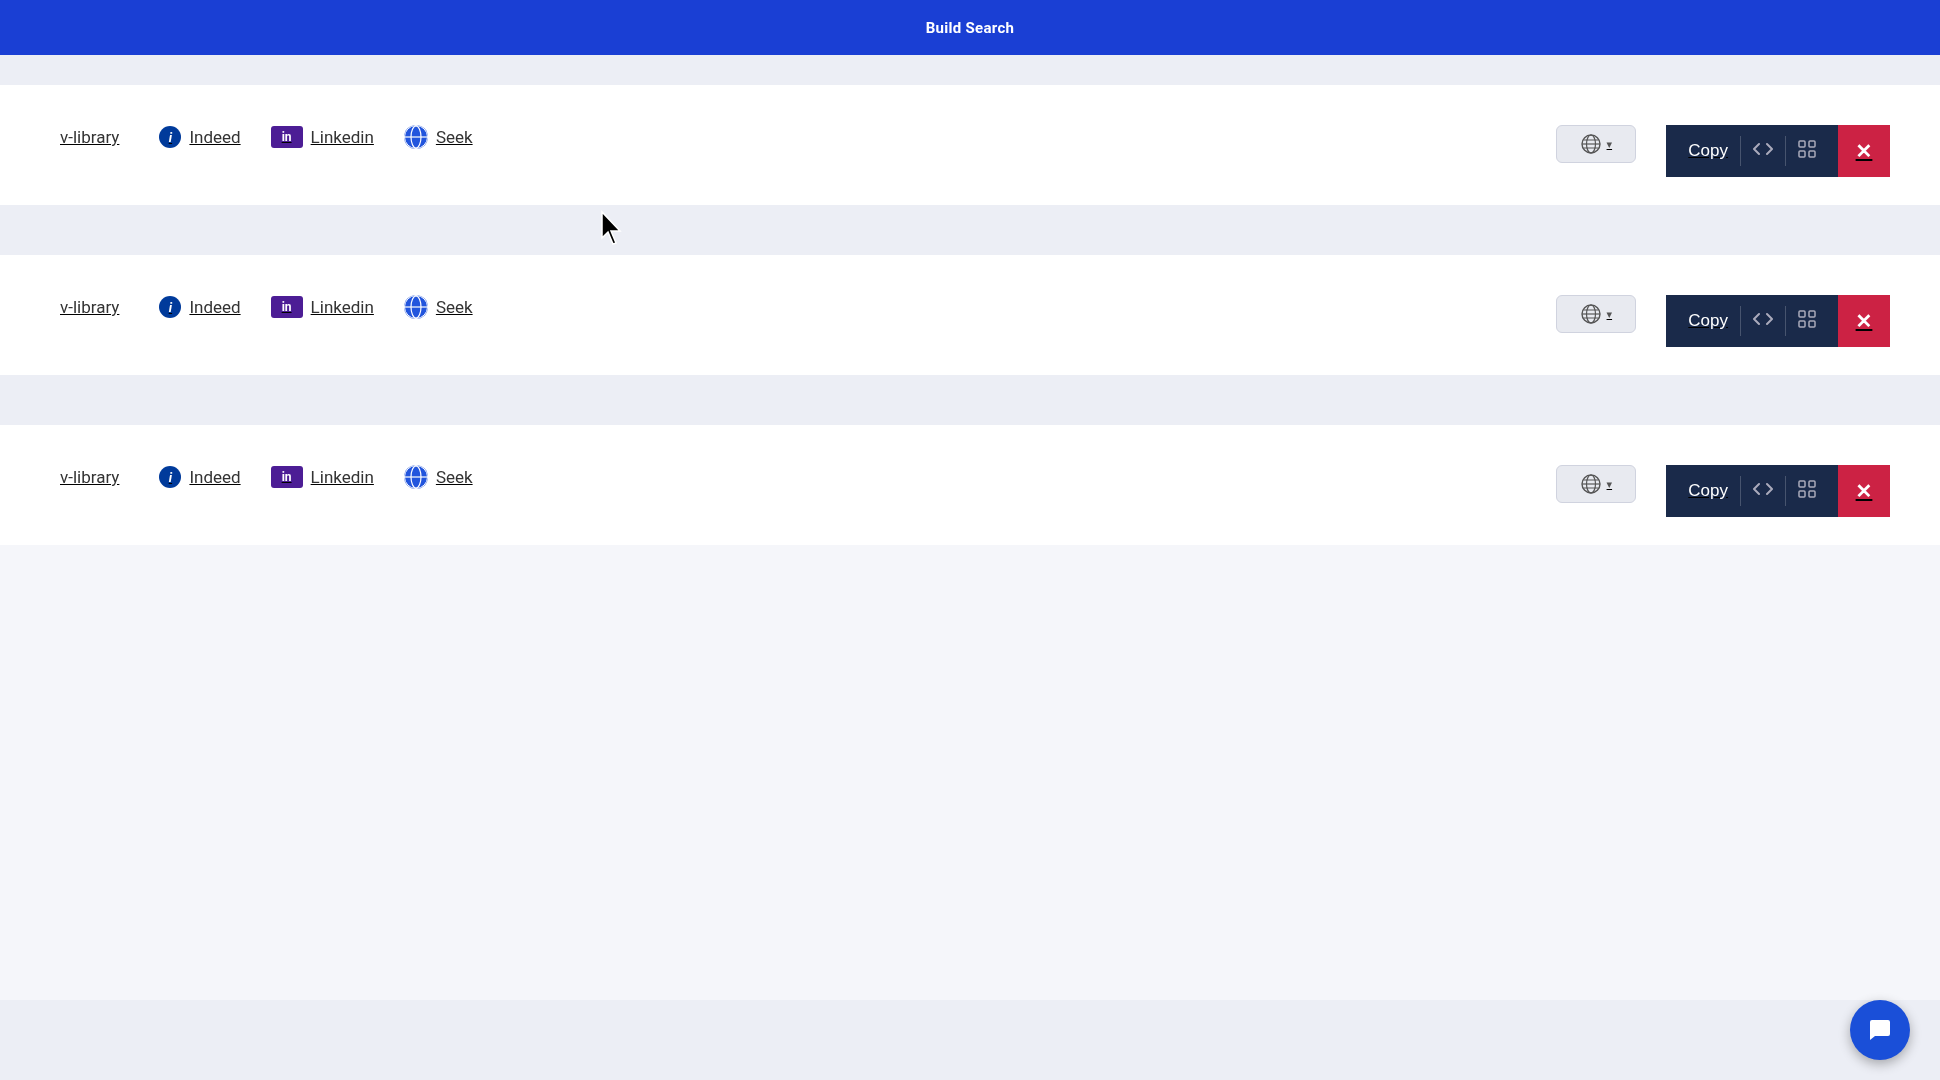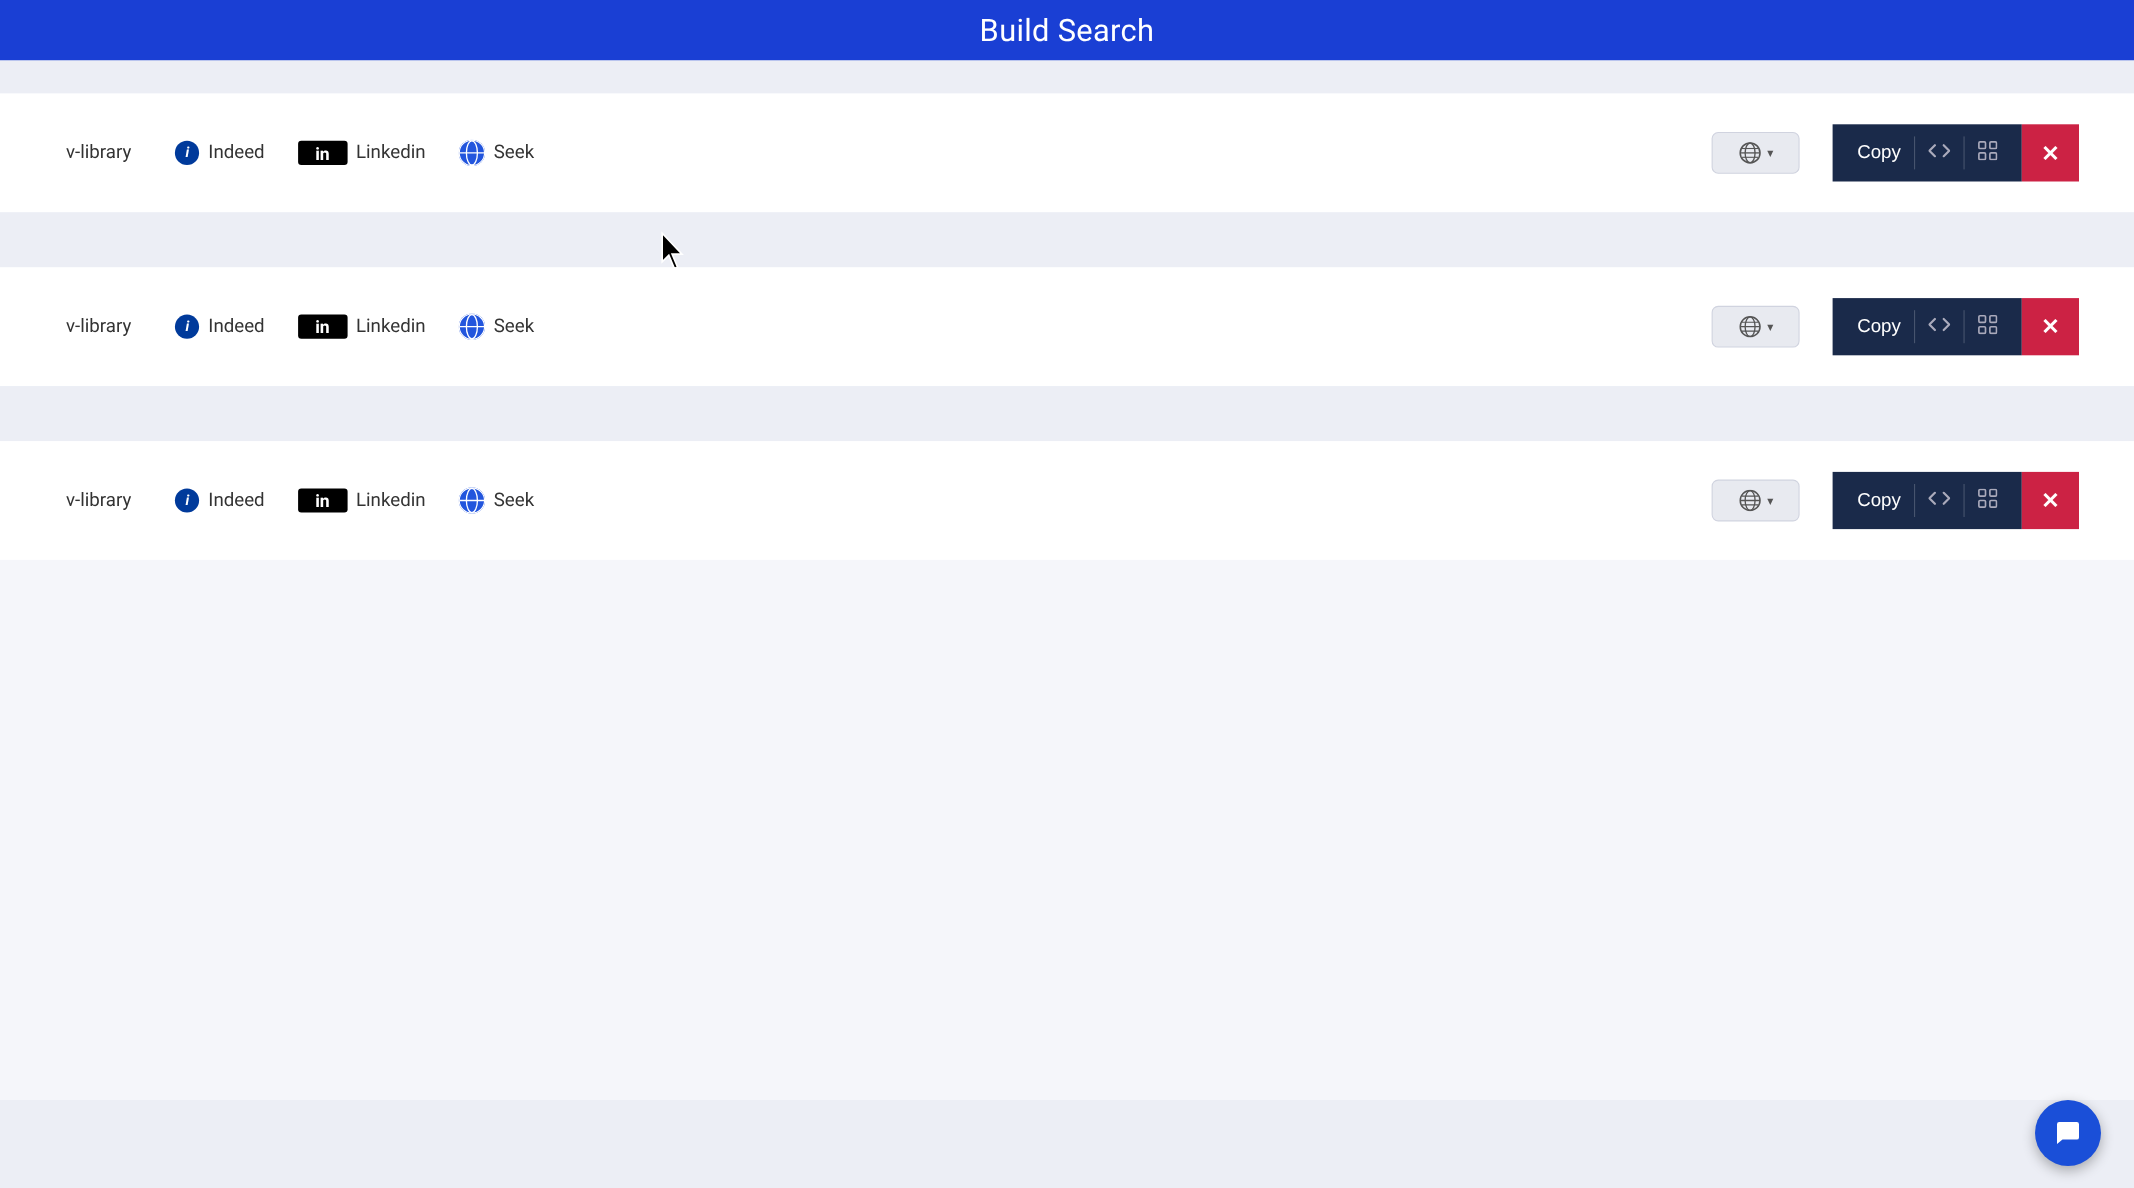--- a/index.html
+++ b/index.html
@@ -21,22 +21,22 @@
       width: 100%;
       height: 55px;
       background: #1a3fd4;
       display: flex;
       align-items: center;
       justify-content: center;
     }
 
     .header-title {
       color: white;
-      font-size: 28px;
-      font-weight: 400;
+      font-size: 15px;
+      font-weight: 700;
       letter-spacing: 0.3px;
     }
 
     .platform-group {
       display: flex;
       align-items: center;
       gap: 30px;
       flex: 1;
     }
 
@@ -68,29 +68,29 @@
       display: flex;
       align-items: center;
       justify-content: center;
       font-size: 13px;
       font-weight: bold;
       font-style: italic;
     }
 
     
     .linkedin-icon {
-      width: 45px;
+      width: 32px;
       height: 22px;
-      background: #000000;
+      background: #4c1d95;
       border-radius: 3px;
       color: white;
       display: flex;
       align-items: center;
       justify-content: center;
-      font-size: 16px;
+      font-size: 12px;
       font-weight: bold;
     }
 
     .globe-dropdown {
       display: flex;
       align-items: center;
       gap: 6px;
       background: #e8eaf0;
       border: 1px solid #d0d3df;
       border-radius: 6px;
@@ -184,23 +184,24 @@
     .cursor-overlay {
       position: absolute;
       top: 210px;
       left: 600px;
       pointer-events: none;
       z-index: 9999;
     }
 
     .row-content-wrapper {
       display: flex;
-      align-items: center;
+      align-items: flex-start;
       width: 100%;
-      padding: 28px 50px 28px 60px;
+      padding: 40px 50px 28px 60px;
+      text-decoration: underline;
     }
 
     .row-bg-white {
       background: white;
     }
 
     .spacer-block {
       height: 50px;
       background: #eceef5;
     }

